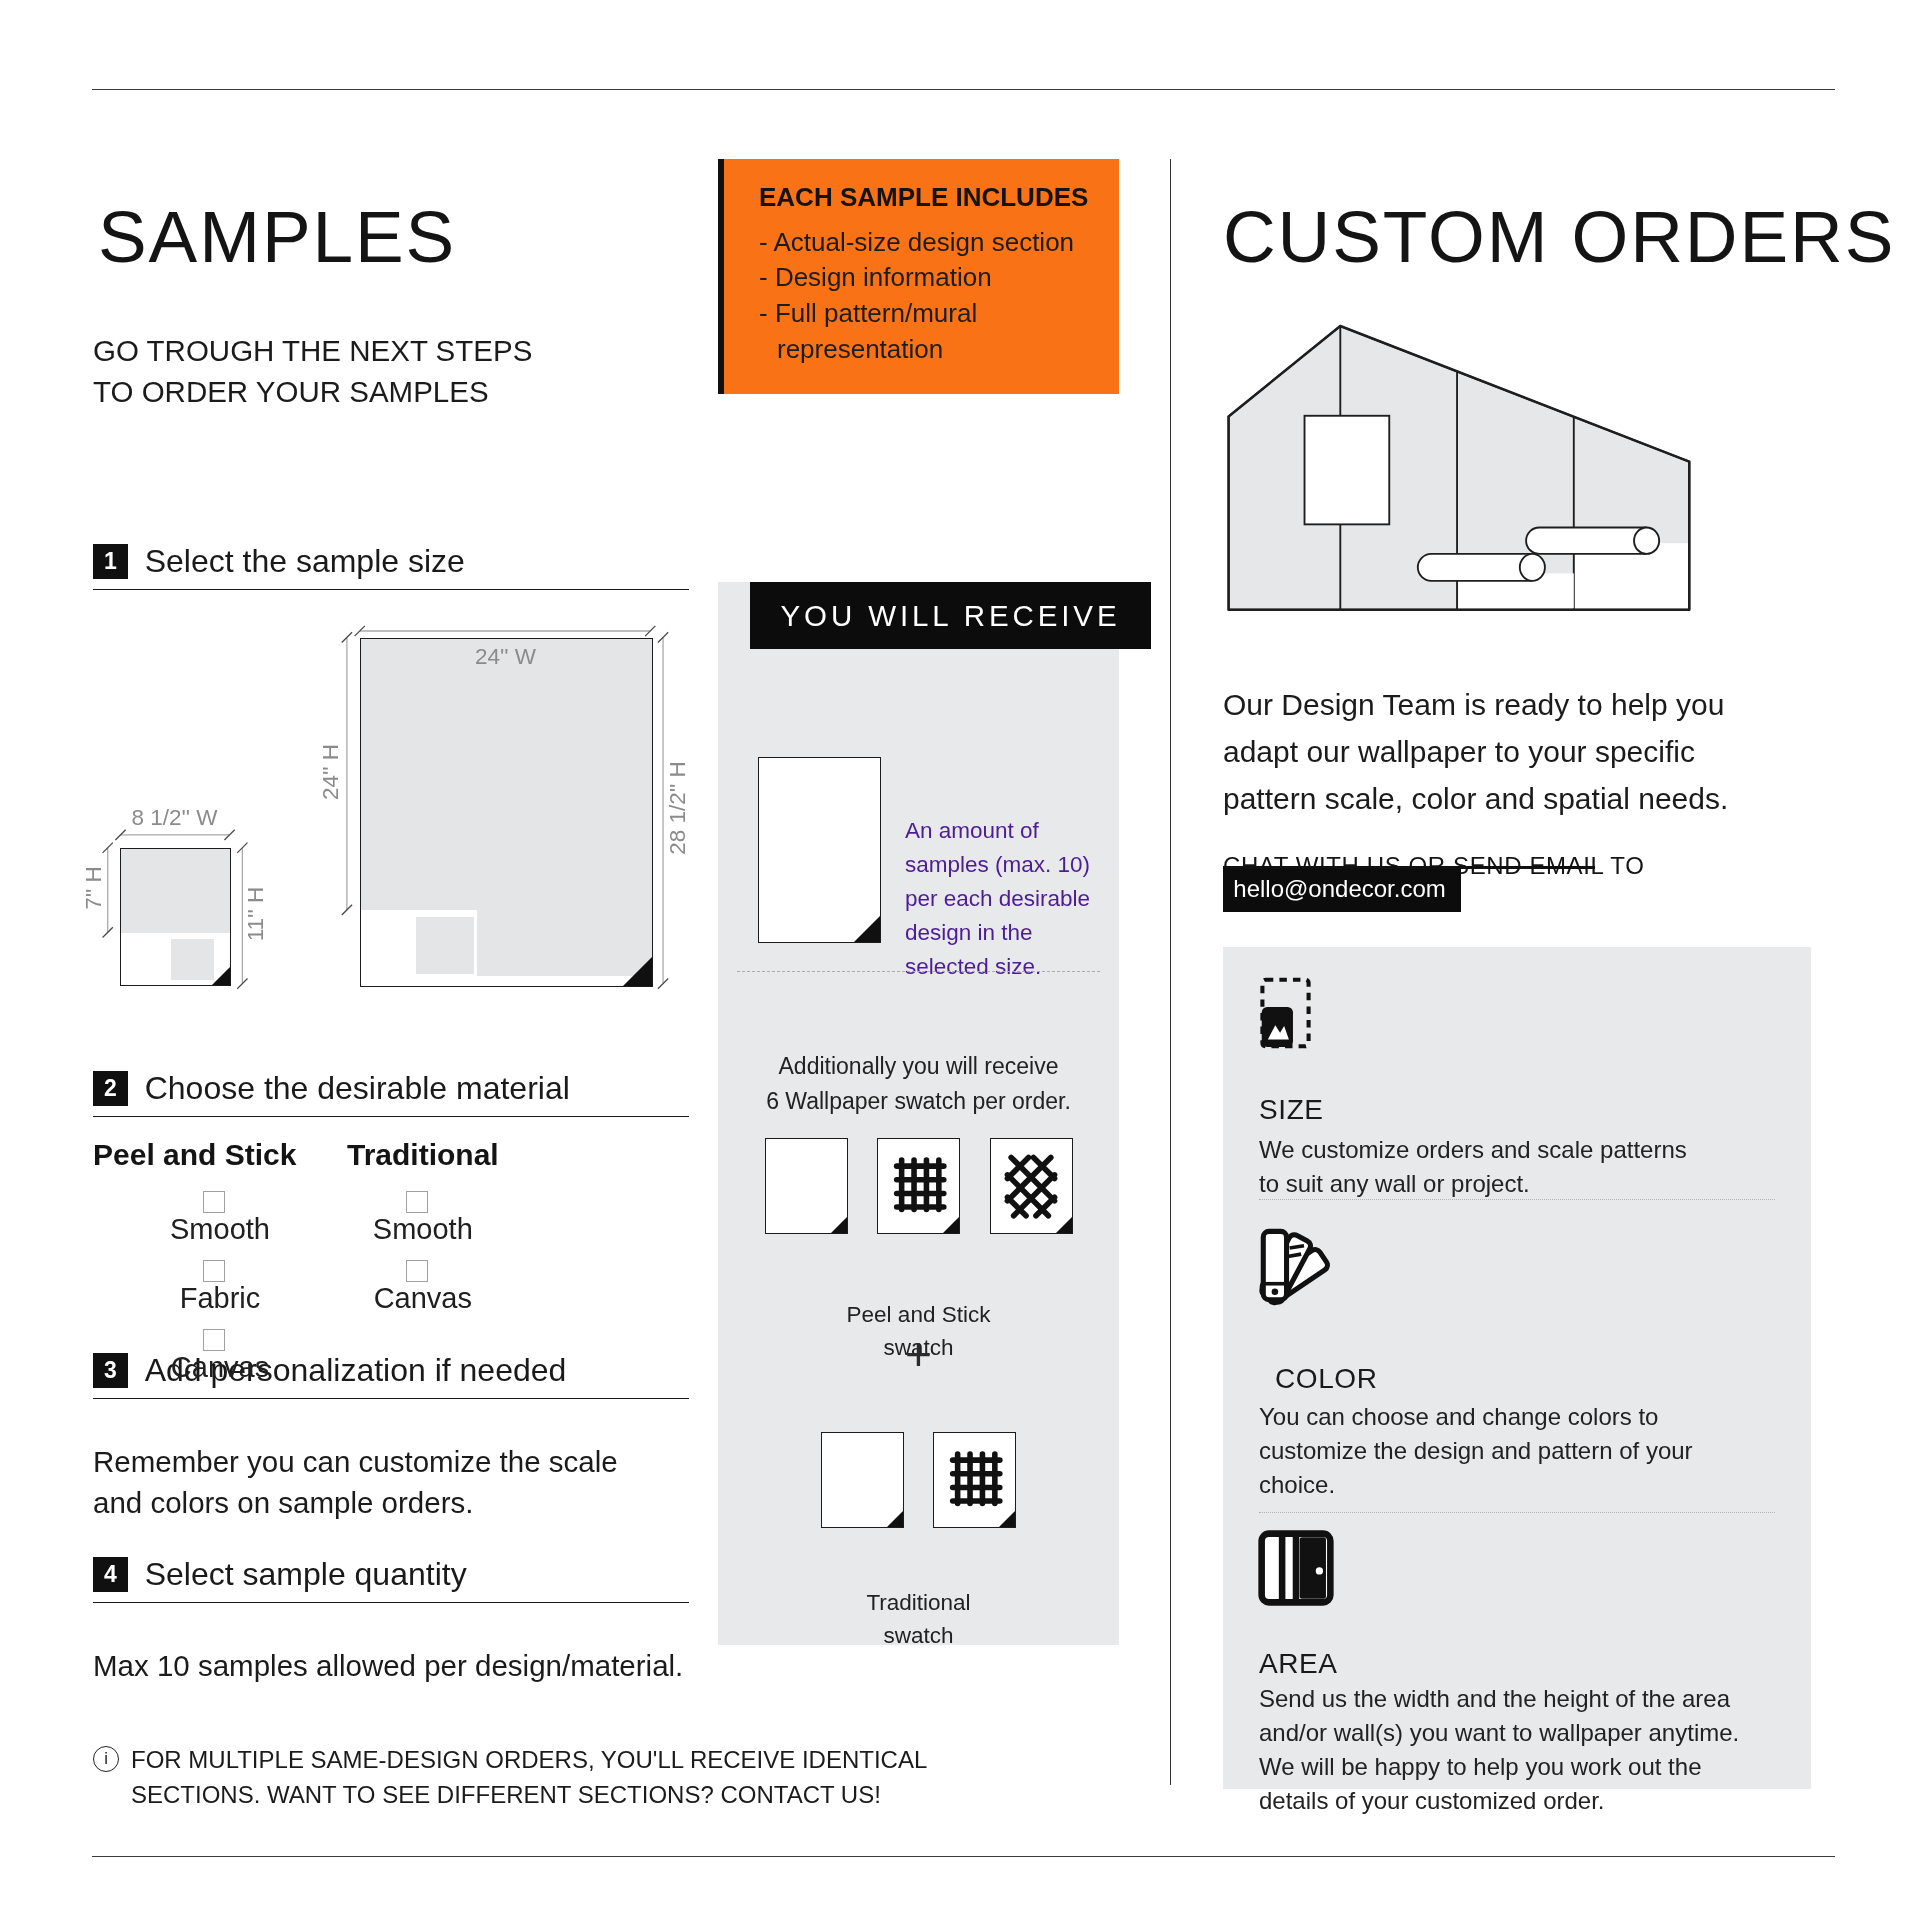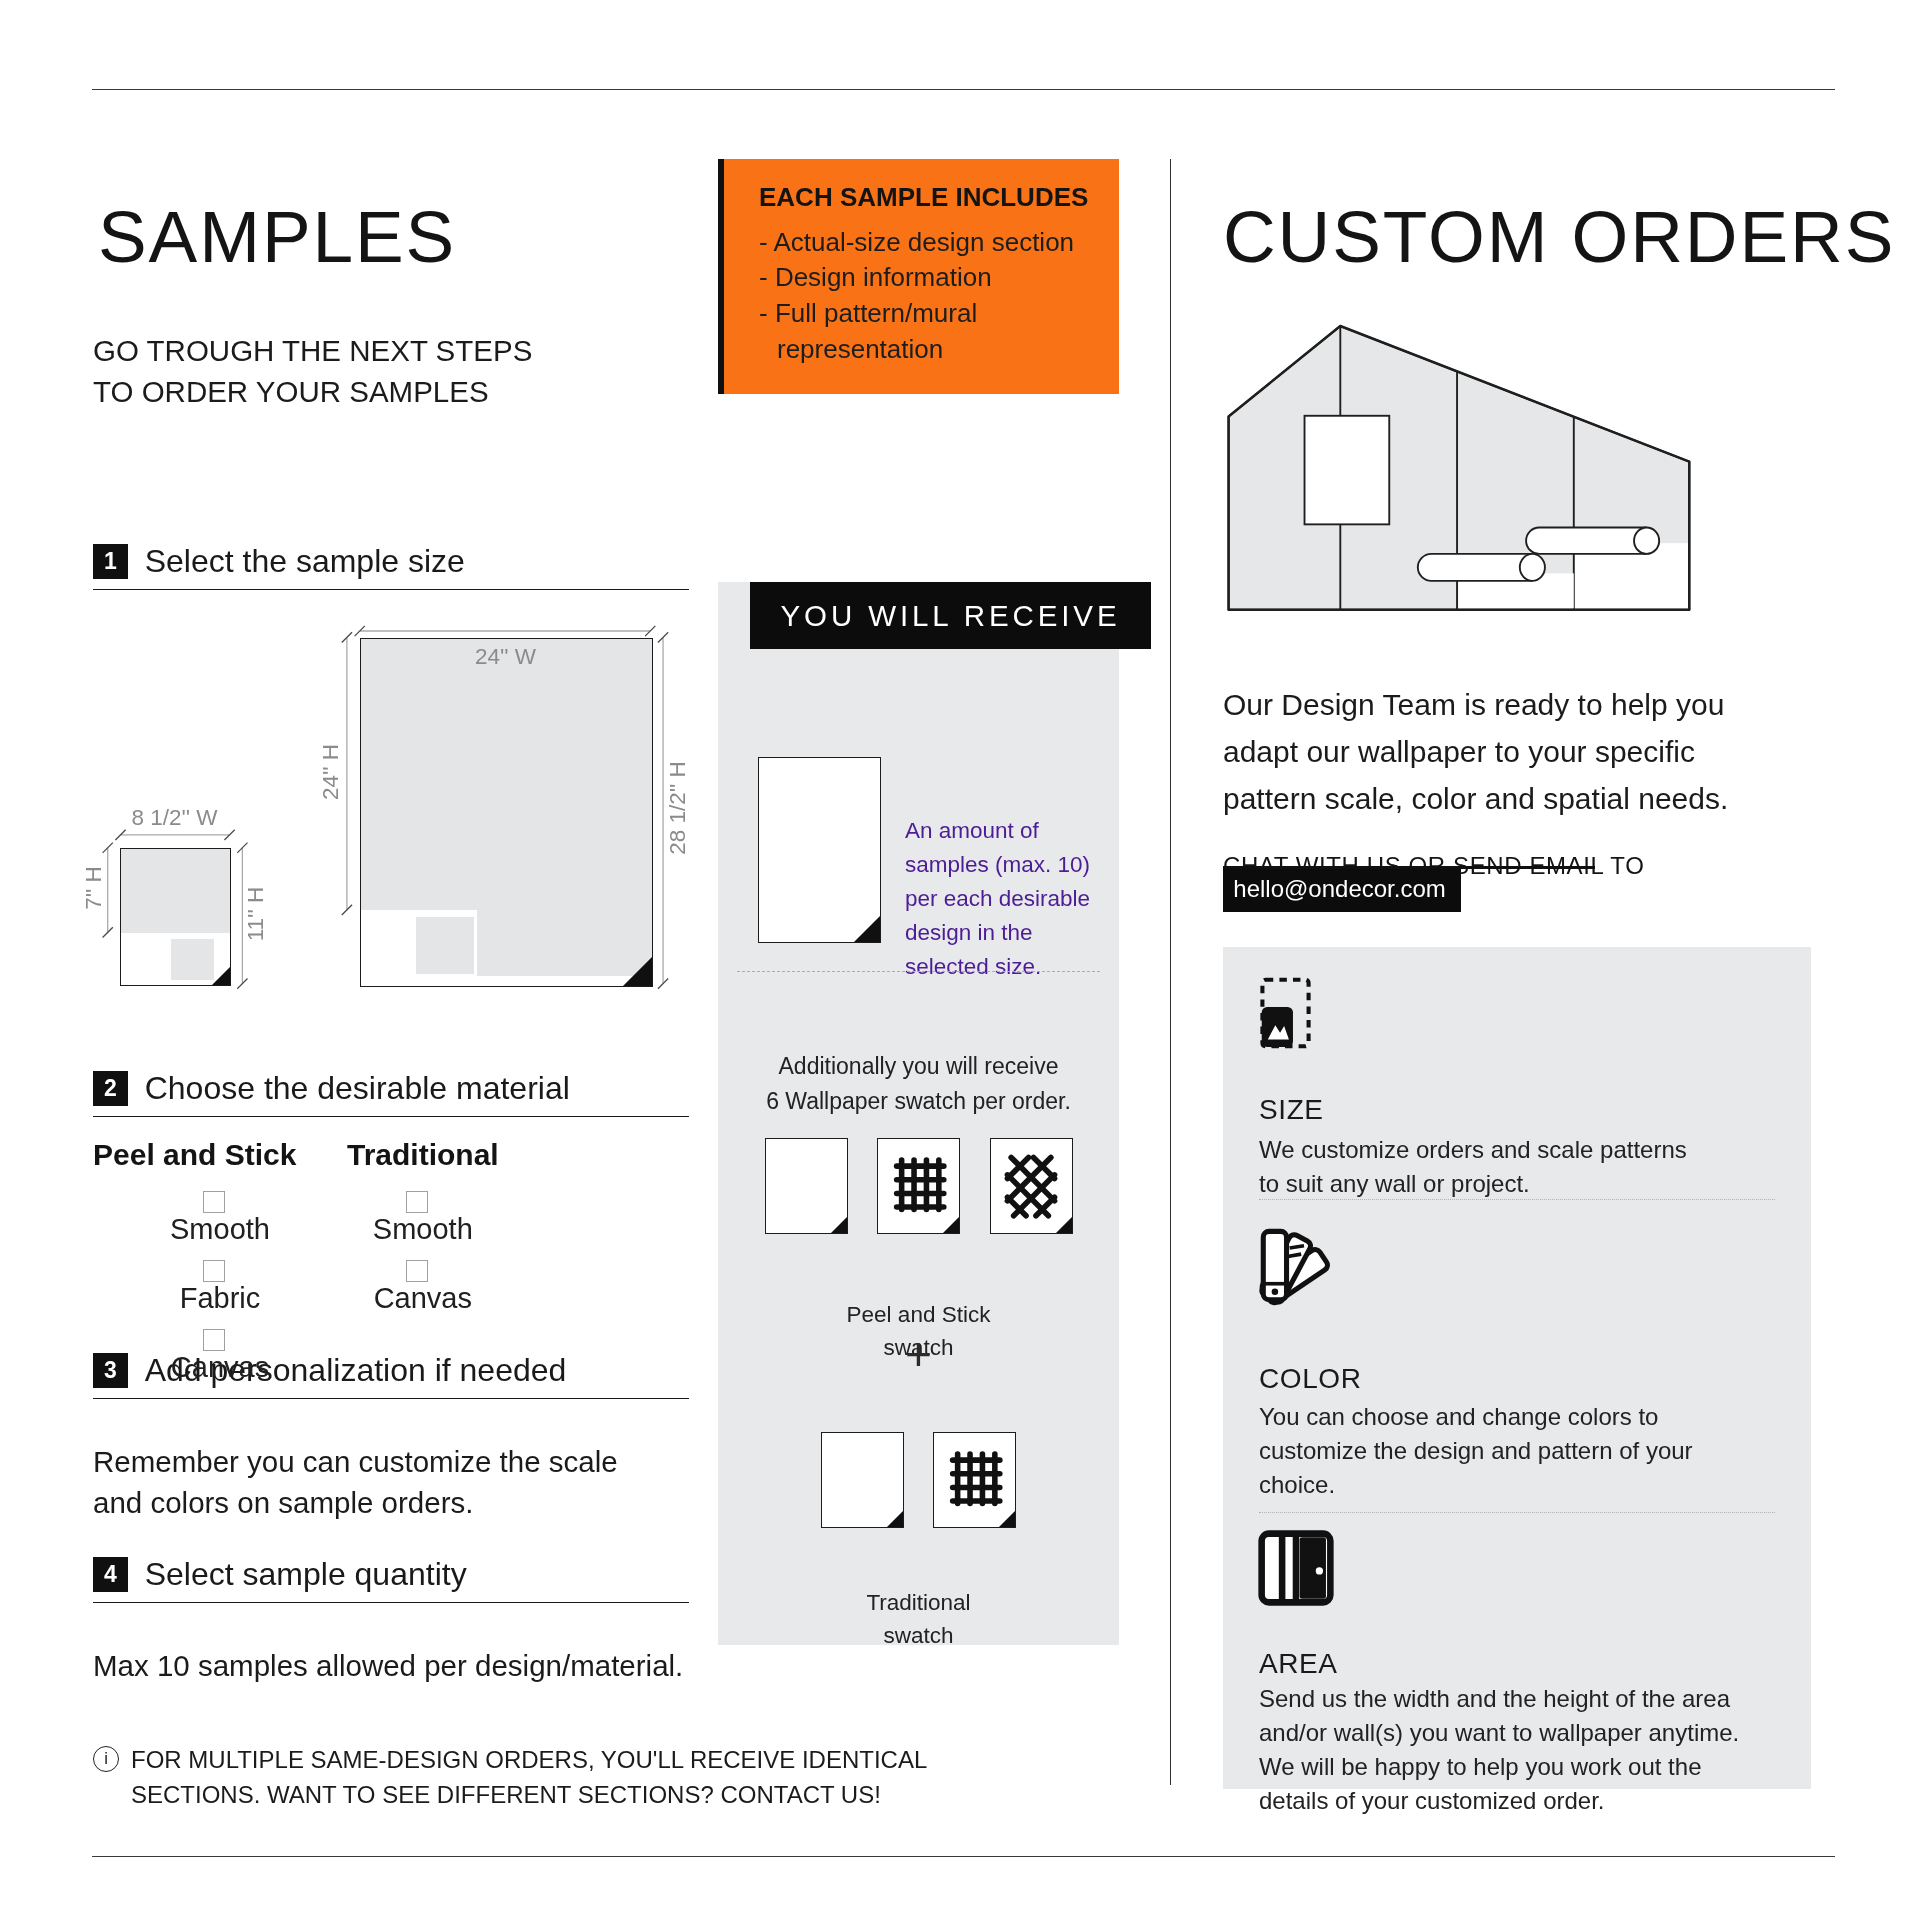--- a/index.html
+++ b/index.html
@@ -333,21 +333,21 @@
       </g>
       <g transform="rotate(28 26 86)">
         <rect x="10" y="6" width="32" height="94" rx="8" fill="#ffffff" stroke="#111" stroke-width="7"></rect>
         <line x1="17" y1="26" x2="33" y2="14" stroke="#111" stroke-width="5"></line>
         <line x1="17" y1="40" x2="35" y2="26" stroke="#111" stroke-width="5"></line>
       </g>
       <rect x="10" y="6" width="32" height="94" rx="8" fill="#ffffff" stroke="#111" stroke-width="7"></rect>
       <line x1="10" y1="78" x2="42" y2="78" stroke="#111" stroke-width="5"></line>
       <circle cx="26" cy="89" r="4.5" fill="#111"></circle>
     </svg>
-    <p class="rp-head" style="top:388px;">COLOR</p>
+    <p class="rp-head" style="top:388px;margin-left:16px;">COLOR</p>
     <p class="rp-text prel" style="top:429px;">You can choose and change colors to
 customize the design and pattern of your
 choice.</p>
     <div class="dot-div" style="top:565px;"></div>
 
     <svg class="abs" style="left:35px;top:583px;" width="76" height="76" viewBox="0 0 104 104">
       <rect x="5" y="5" width="94" height="94" rx="10" fill="#ffffff" stroke="#111" stroke-width="9"></rect>
       <line x1="33" y1="8" x2="33" y2="96" stroke="#111" stroke-width="9"></line>
       <line x1="52" y1="8" x2="52" y2="96" stroke="#111" stroke-width="9"></line>
       <rect x="57" y="10" width="36" height="84" rx="3" fill="#111111"></rect>

